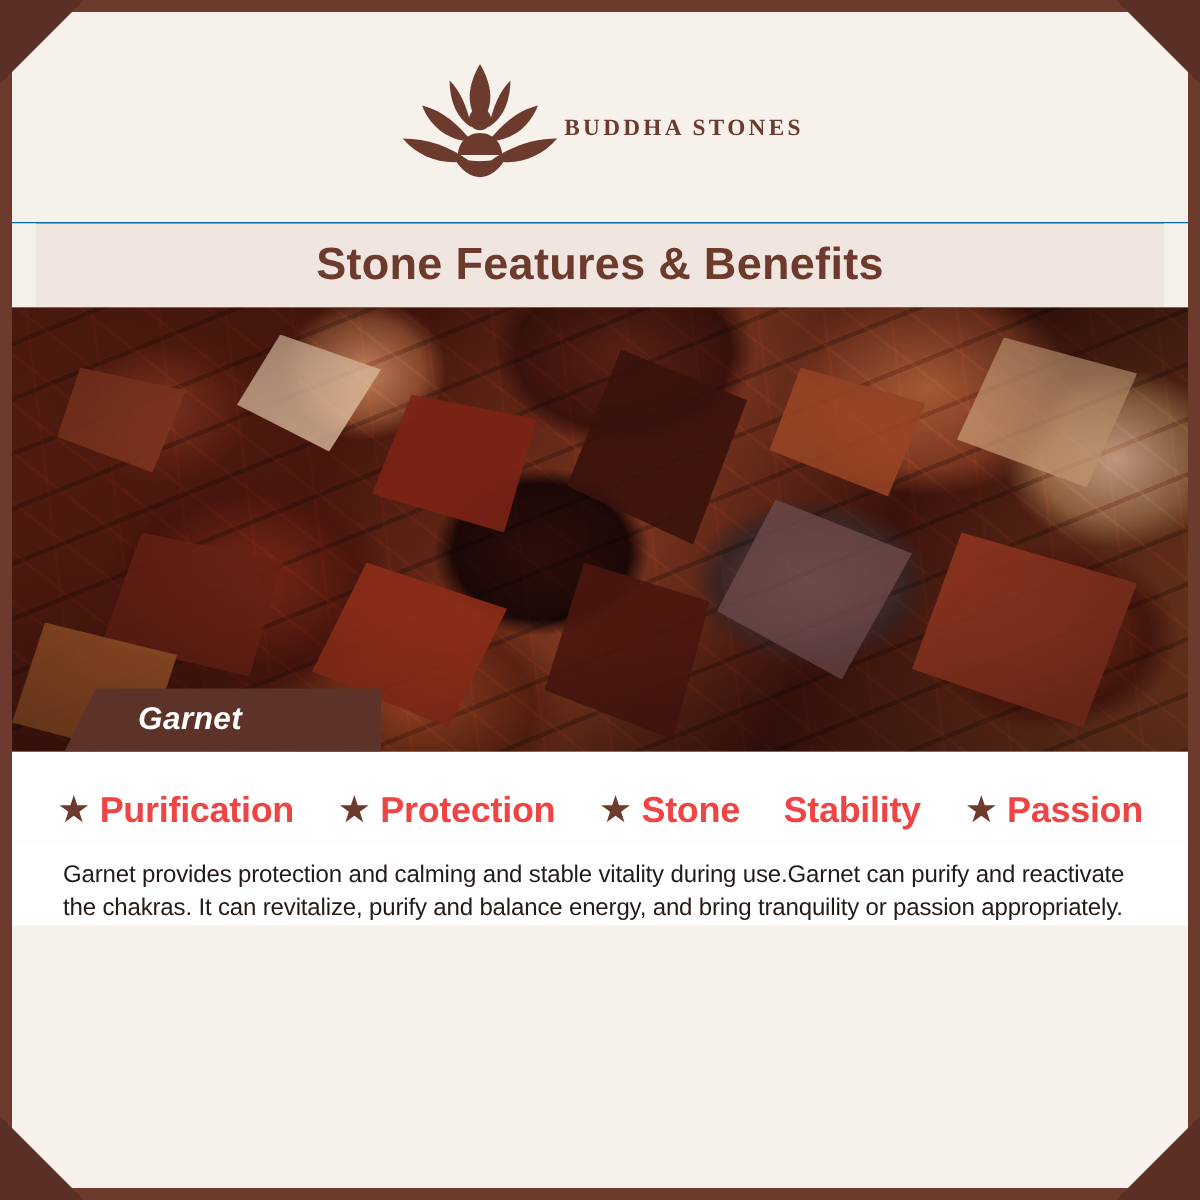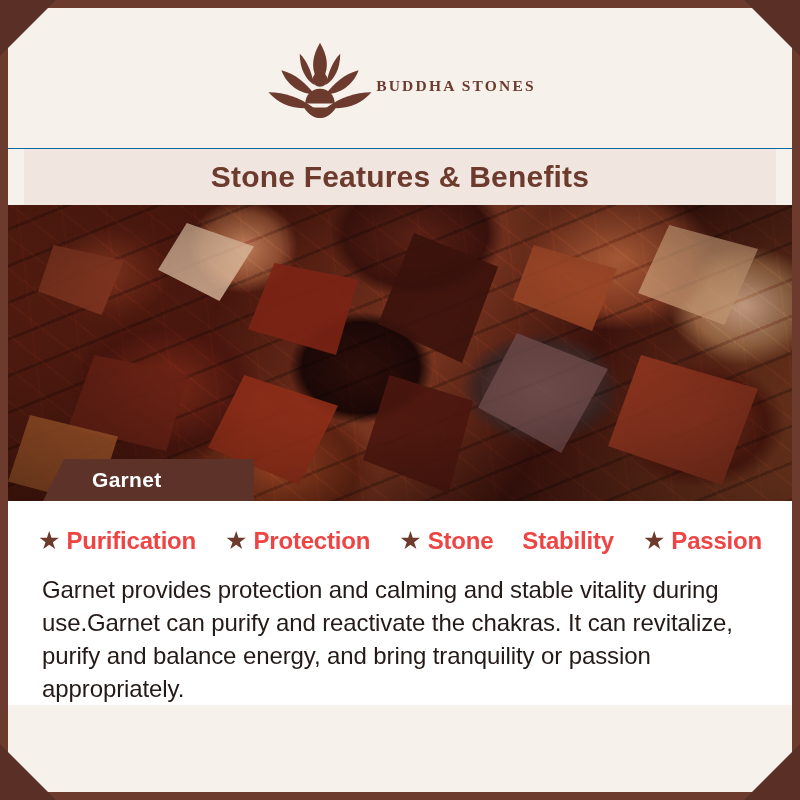--- a/index.html
+++ b/index.html
@@ -125,20 +125,21 @@
   .band-notch.left { left: 0; }
   .band-notch.right { right: 0; }
 
   
   .hero {
     position: relative;
     width: 100%;
     height: 296px;
     overflow: hidden;
     background: #40150f;
+    font-style: italic;
   }
   .hero .rock {
     position: absolute;
     inset: 0;
     background:
       radial-gradient(ellipse 90px 70px at 12% 22%, #8e3a22 0%, #5d1f12 60%, rgba(60,16,10,0) 75%),
       radial-gradient(ellipse 70px 60px at 30% 14%, #c9845f 0%, #8a4a2e 55%, rgba(70,25,14,0) 78%),
       radial-gradient(ellipse 110px 80px at 52% 10%, #5b2116 0%, #3a120c 65%, rgba(40,12,8,0) 80%),
       radial-gradient(ellipse 120px 90px at 78% 18%, #b2603a 0%, #7b3620 60%, rgba(70,28,16,0) 80%),
       radial-gradient(ellipse 95px 75px at 94% 34%, #e0b294 0%, #a06a45 55%, rgba(90,50,30,0) 80%),
@@ -230,21 +231,21 @@
     font-size: 24px;
     font-weight: bold;
     color: #ef4444;
     letter-spacing: -0.2px;
   }
 
   
   .description {
     background: #ffffff;
     padding: 12px 34px 0 34px;
-    font-size: 24px;
+    font-size: 16px;
     line-height: 1.38;
     color: #241a17;
     letter-spacing: -0.1px;
   }
 </style>
 </head>
 <body>
 
 <div class="poster">
 

